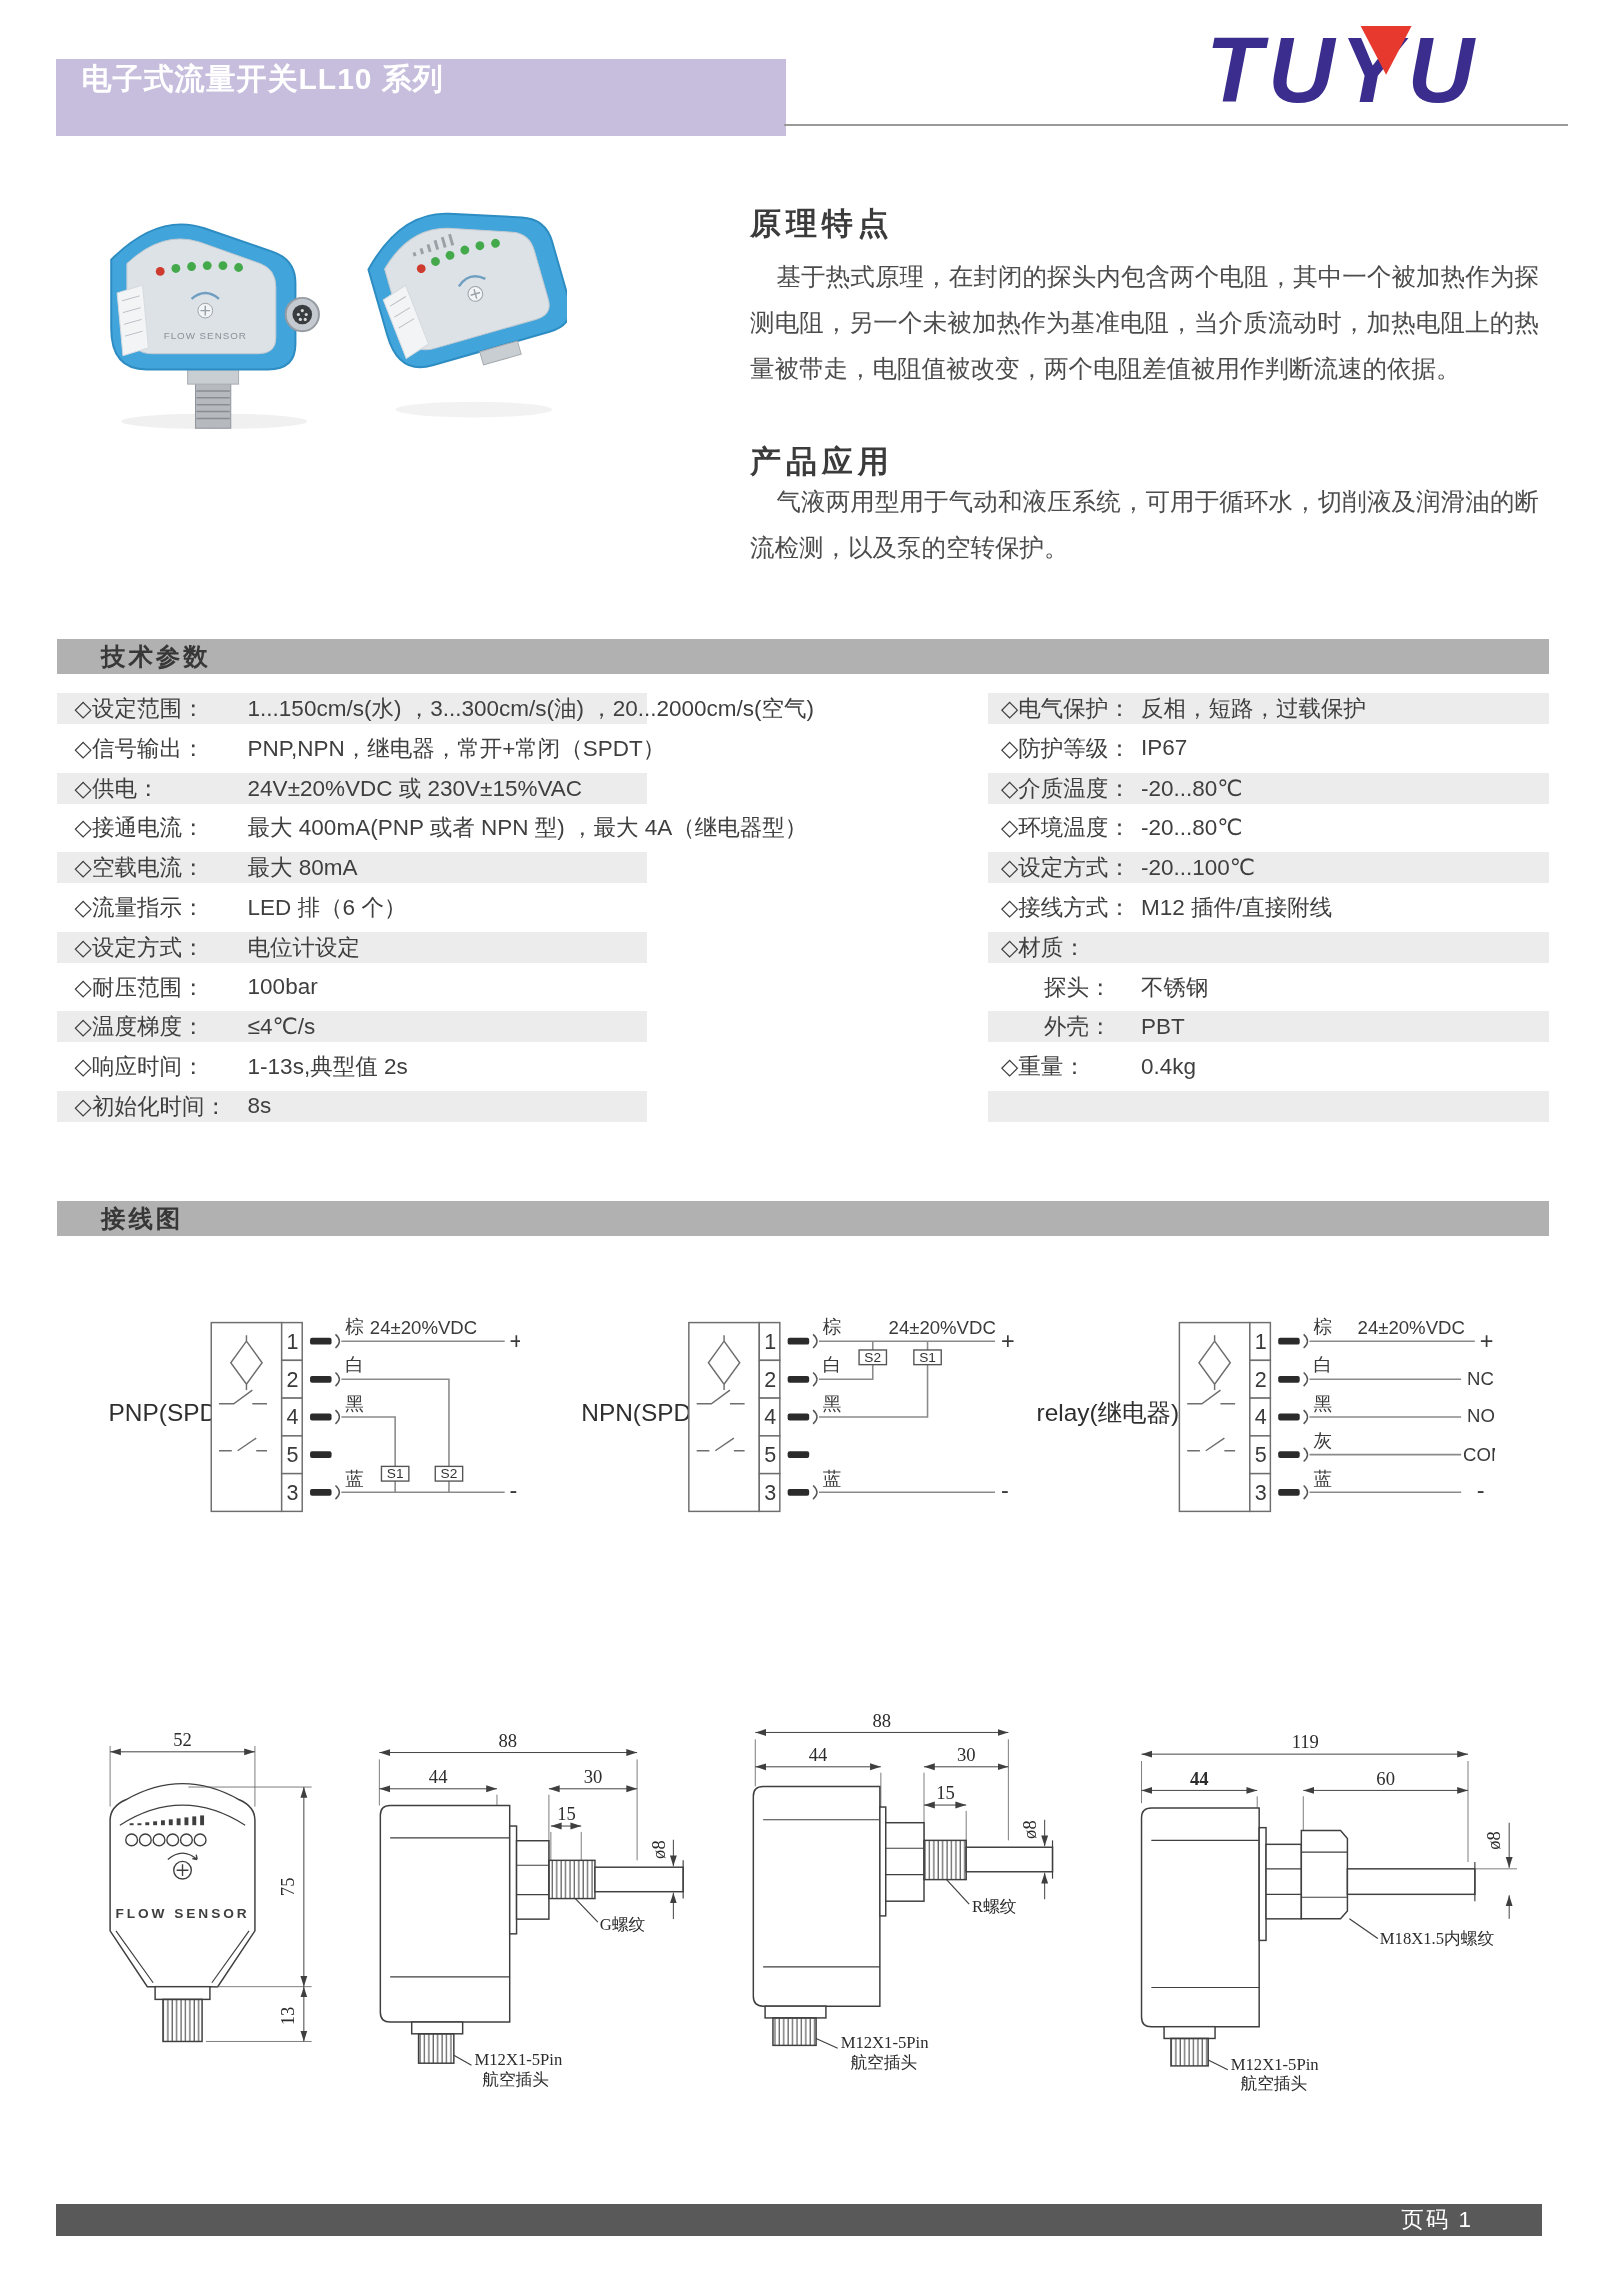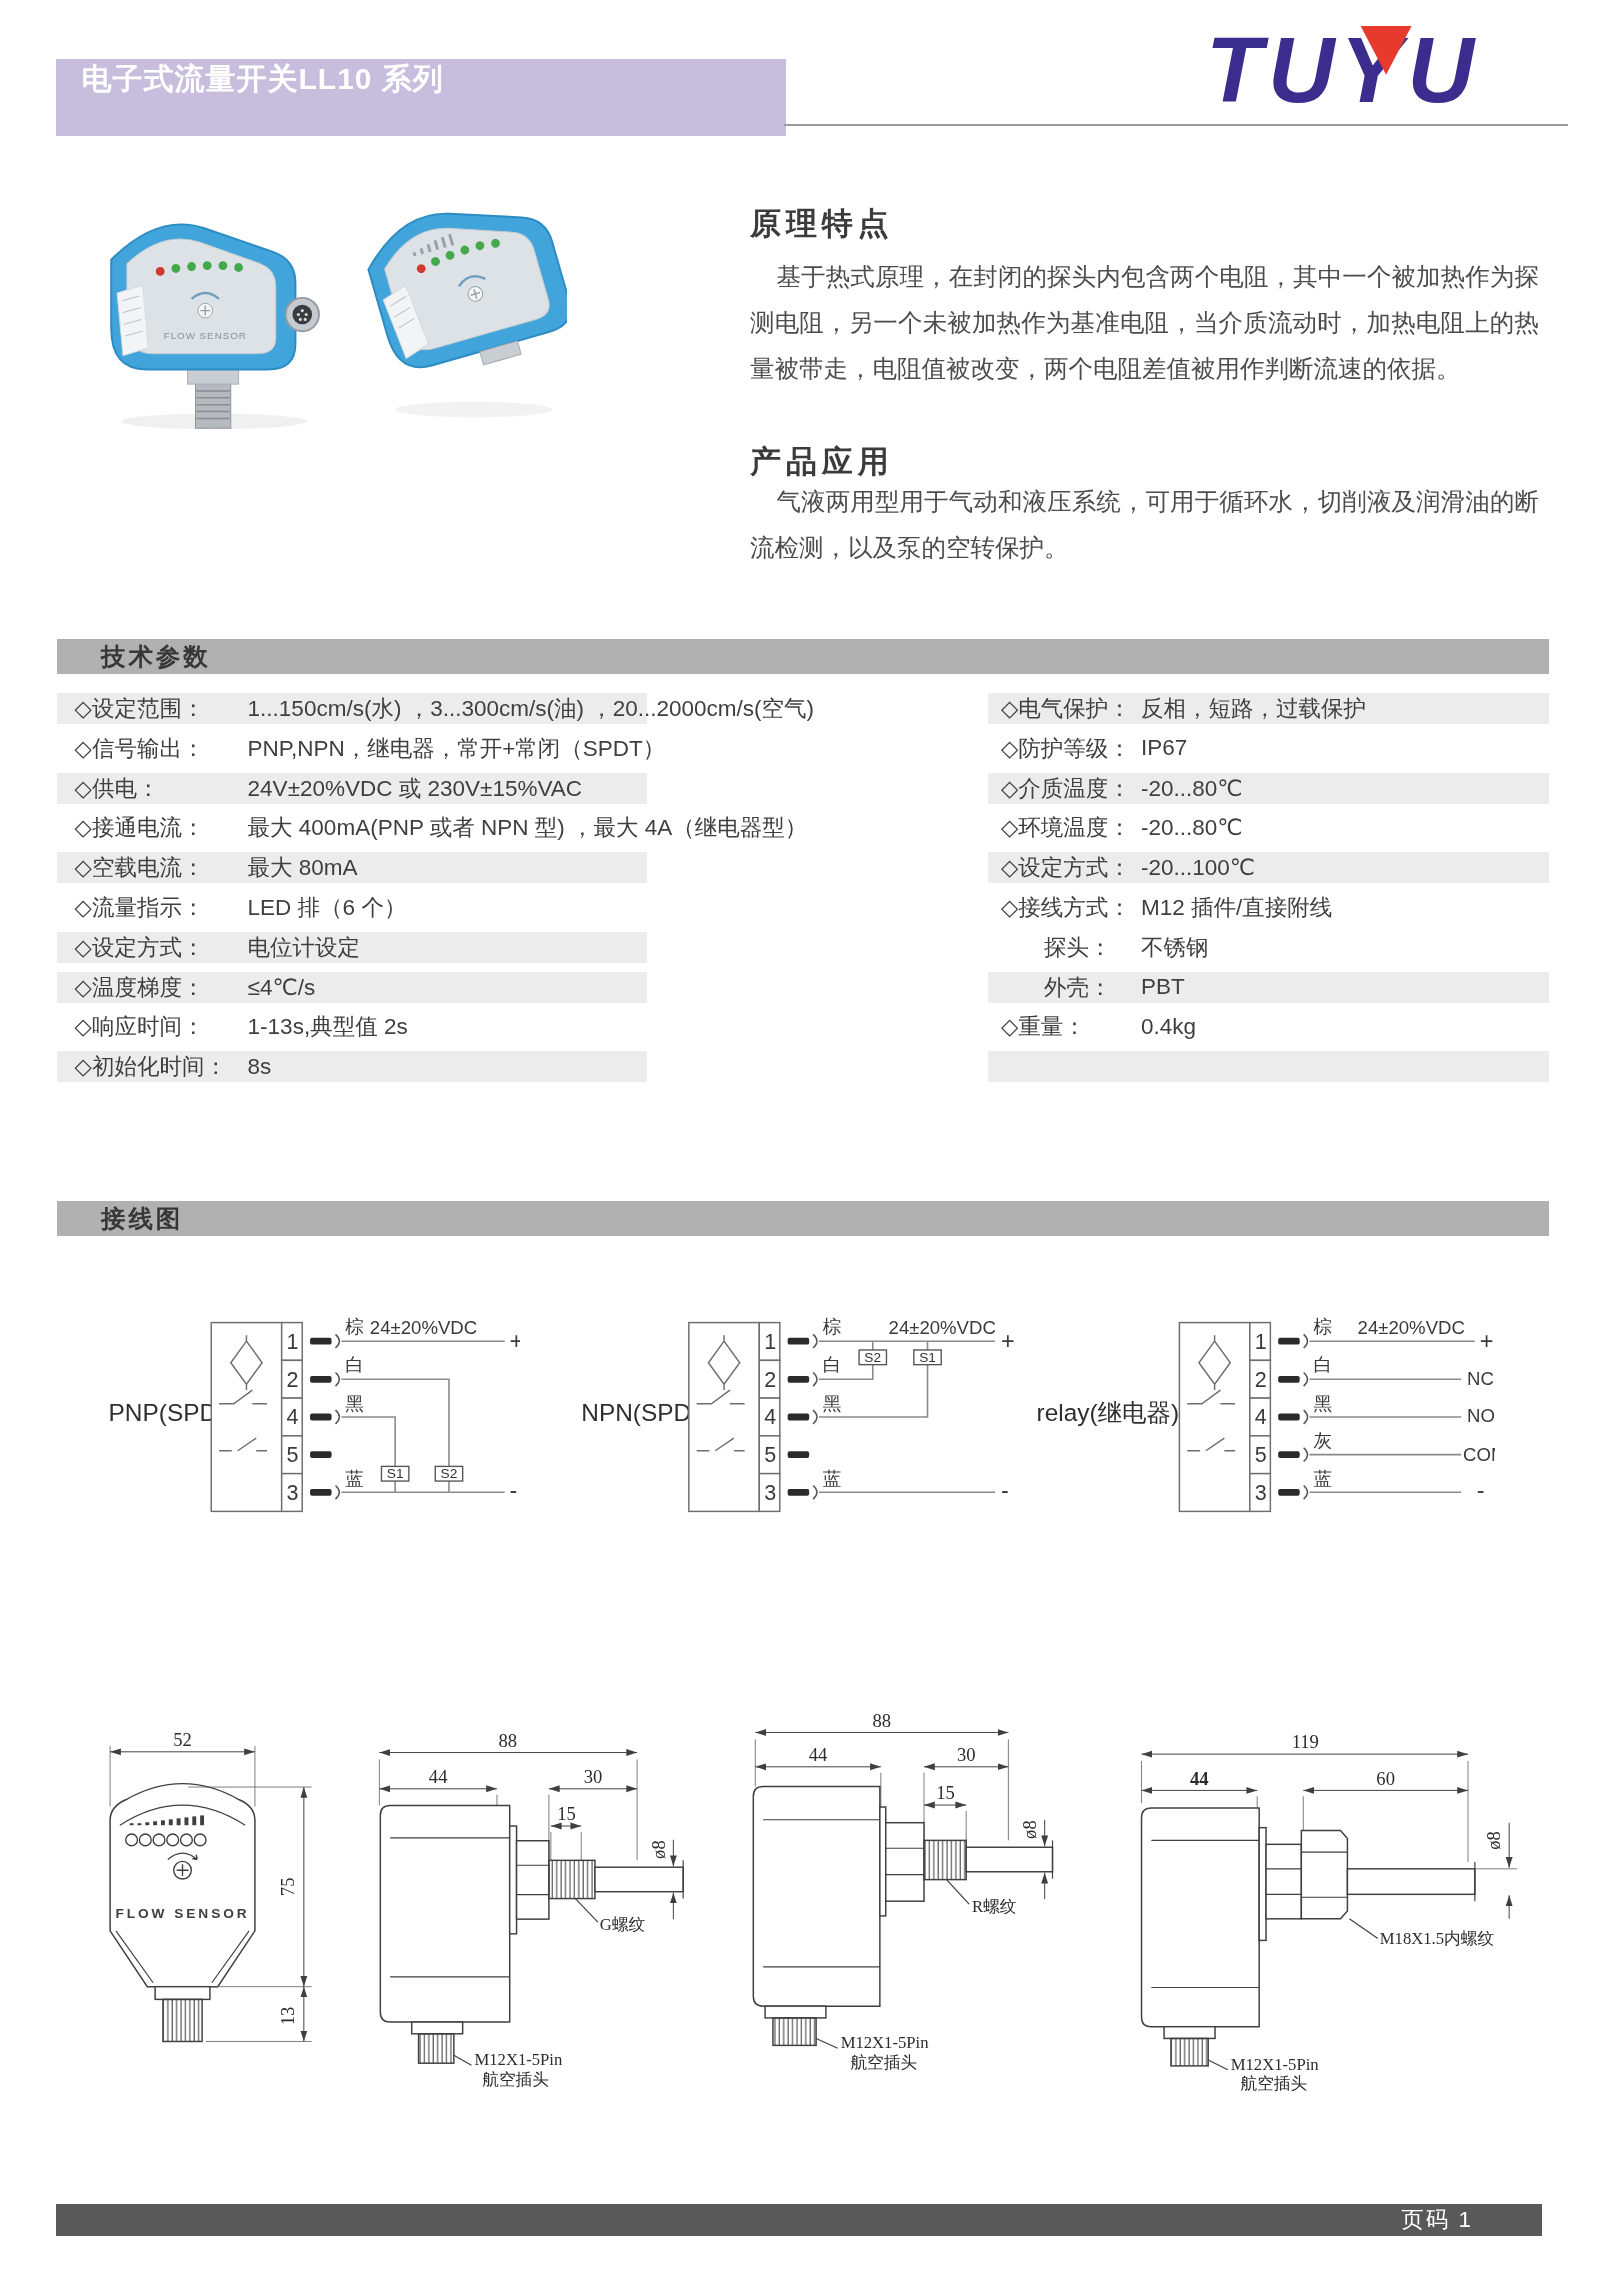--- a/index.html
+++ b/index.html
@@ -199,20 +199,24 @@
         <span class="s-value">最大 80mA</span>
       </div>
     <div class="spec-row">
         <span class="s-label">◇流量指示：</span>
         <span class="s-value">LED 排（6 个）</span>
       </div>
     <div class="spec-row odd">
         <span class="s-label">◇设定方式：</span>
         <span class="s-value">电位计设定</span>
       </div>
+    <div class="spec-row">
+        <span class="s-label">◇耐压范围：</span>
+        <span class="s-value">100bar</span>
+      </div>
     <div class="spec-row odd">
         <span class="s-label">◇温度梯度：</span>
         <span class="s-value">≤4℃/s</span>
       </div>
     <div class="spec-row">
         <span class="s-label">◇响应时间：</span>
         <span class="s-value">1-13s,典型值 2s</span>
       </div>
     <div class="spec-row odd">
         <span class="s-label">◇初始化时间：</span>
@@ -237,20 +241,24 @@
         <span class="s-label">◇环境温度：</span>
         <span class="s-value">-20...80℃</span>
       </div>
     <div class="spec-row odd">
         <span class="s-label">◇设定方式：</span>
         <span class="s-value">-20...100℃</span>
       </div>
     <div class="spec-row">
         <span class="s-label">◇接线方式：</span>
         <span class="s-value">M12 插件/直接附线</span>
+      </div>
+    <div class="spec-row odd">
+        <span class="s-label">◇材质：</span>
+        <span class="s-value"></span>
       </div>
     <div class="spec-row indent">
         <span class="s-label">探头：</span>
         <span class="s-value">不锈钢</span>
       </div>
     <div class="spec-row odd indent">
         <span class="s-label">外壳：</span>
         <span class="s-value">PBT</span>
       </div>
     <div class="spec-row">

